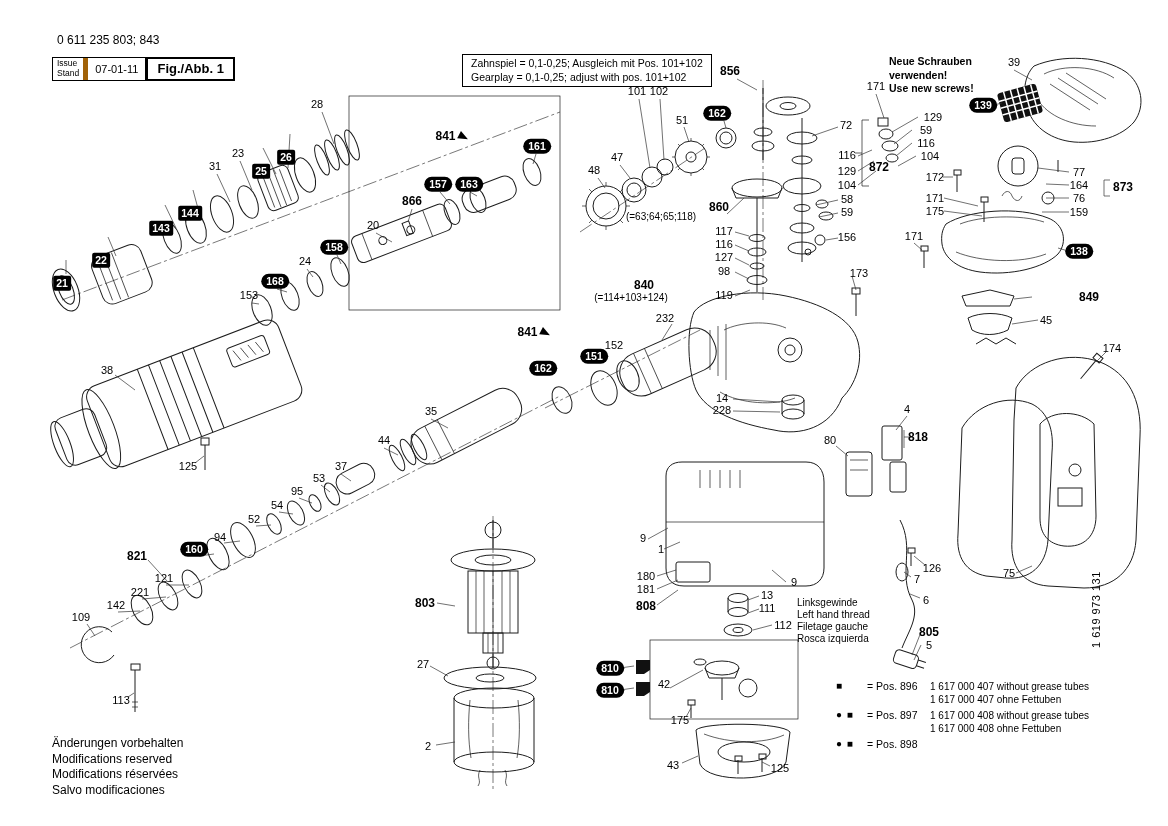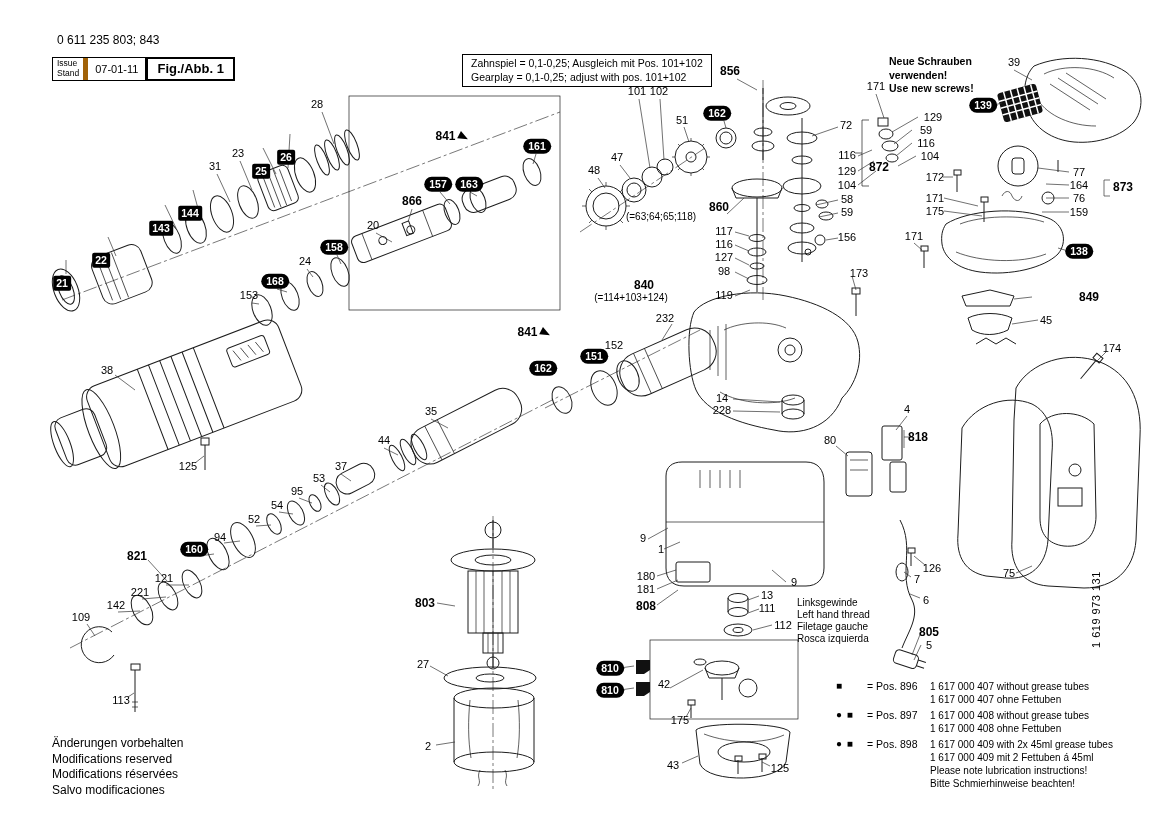--- a/index.html
+++ b/index.html
@@ -531,22 +531,16 @@
         <span class="legend-sym">● ■</span>
         <span class="legend-pos">= Pos. 897</span>
         <span class="legend-lines">
           <div>1 617 000 408 without grease tubes</div>
           <div>1 617 000 408 ohne Fettuben</div>
         </span>
       </div>
       <div class="legend-row">
         <span class="legend-sym">● ■</span>
         <span class="legend-pos">= Pos. 898</span>
-        <span class="legend-lines">
-          <div>1 617 000 409 with 2x 45ml grease tubes</div>
-          <div>1 617 000 409 mit 2 Fettuben á 45ml</div>
-          <div>Please note lubrication instructions!</div>
-          <div>Bitte Schmierhinweise beachten!</div>
-        </span>
       </div>
     </div>
 
 </div>
 
 </body></html>

